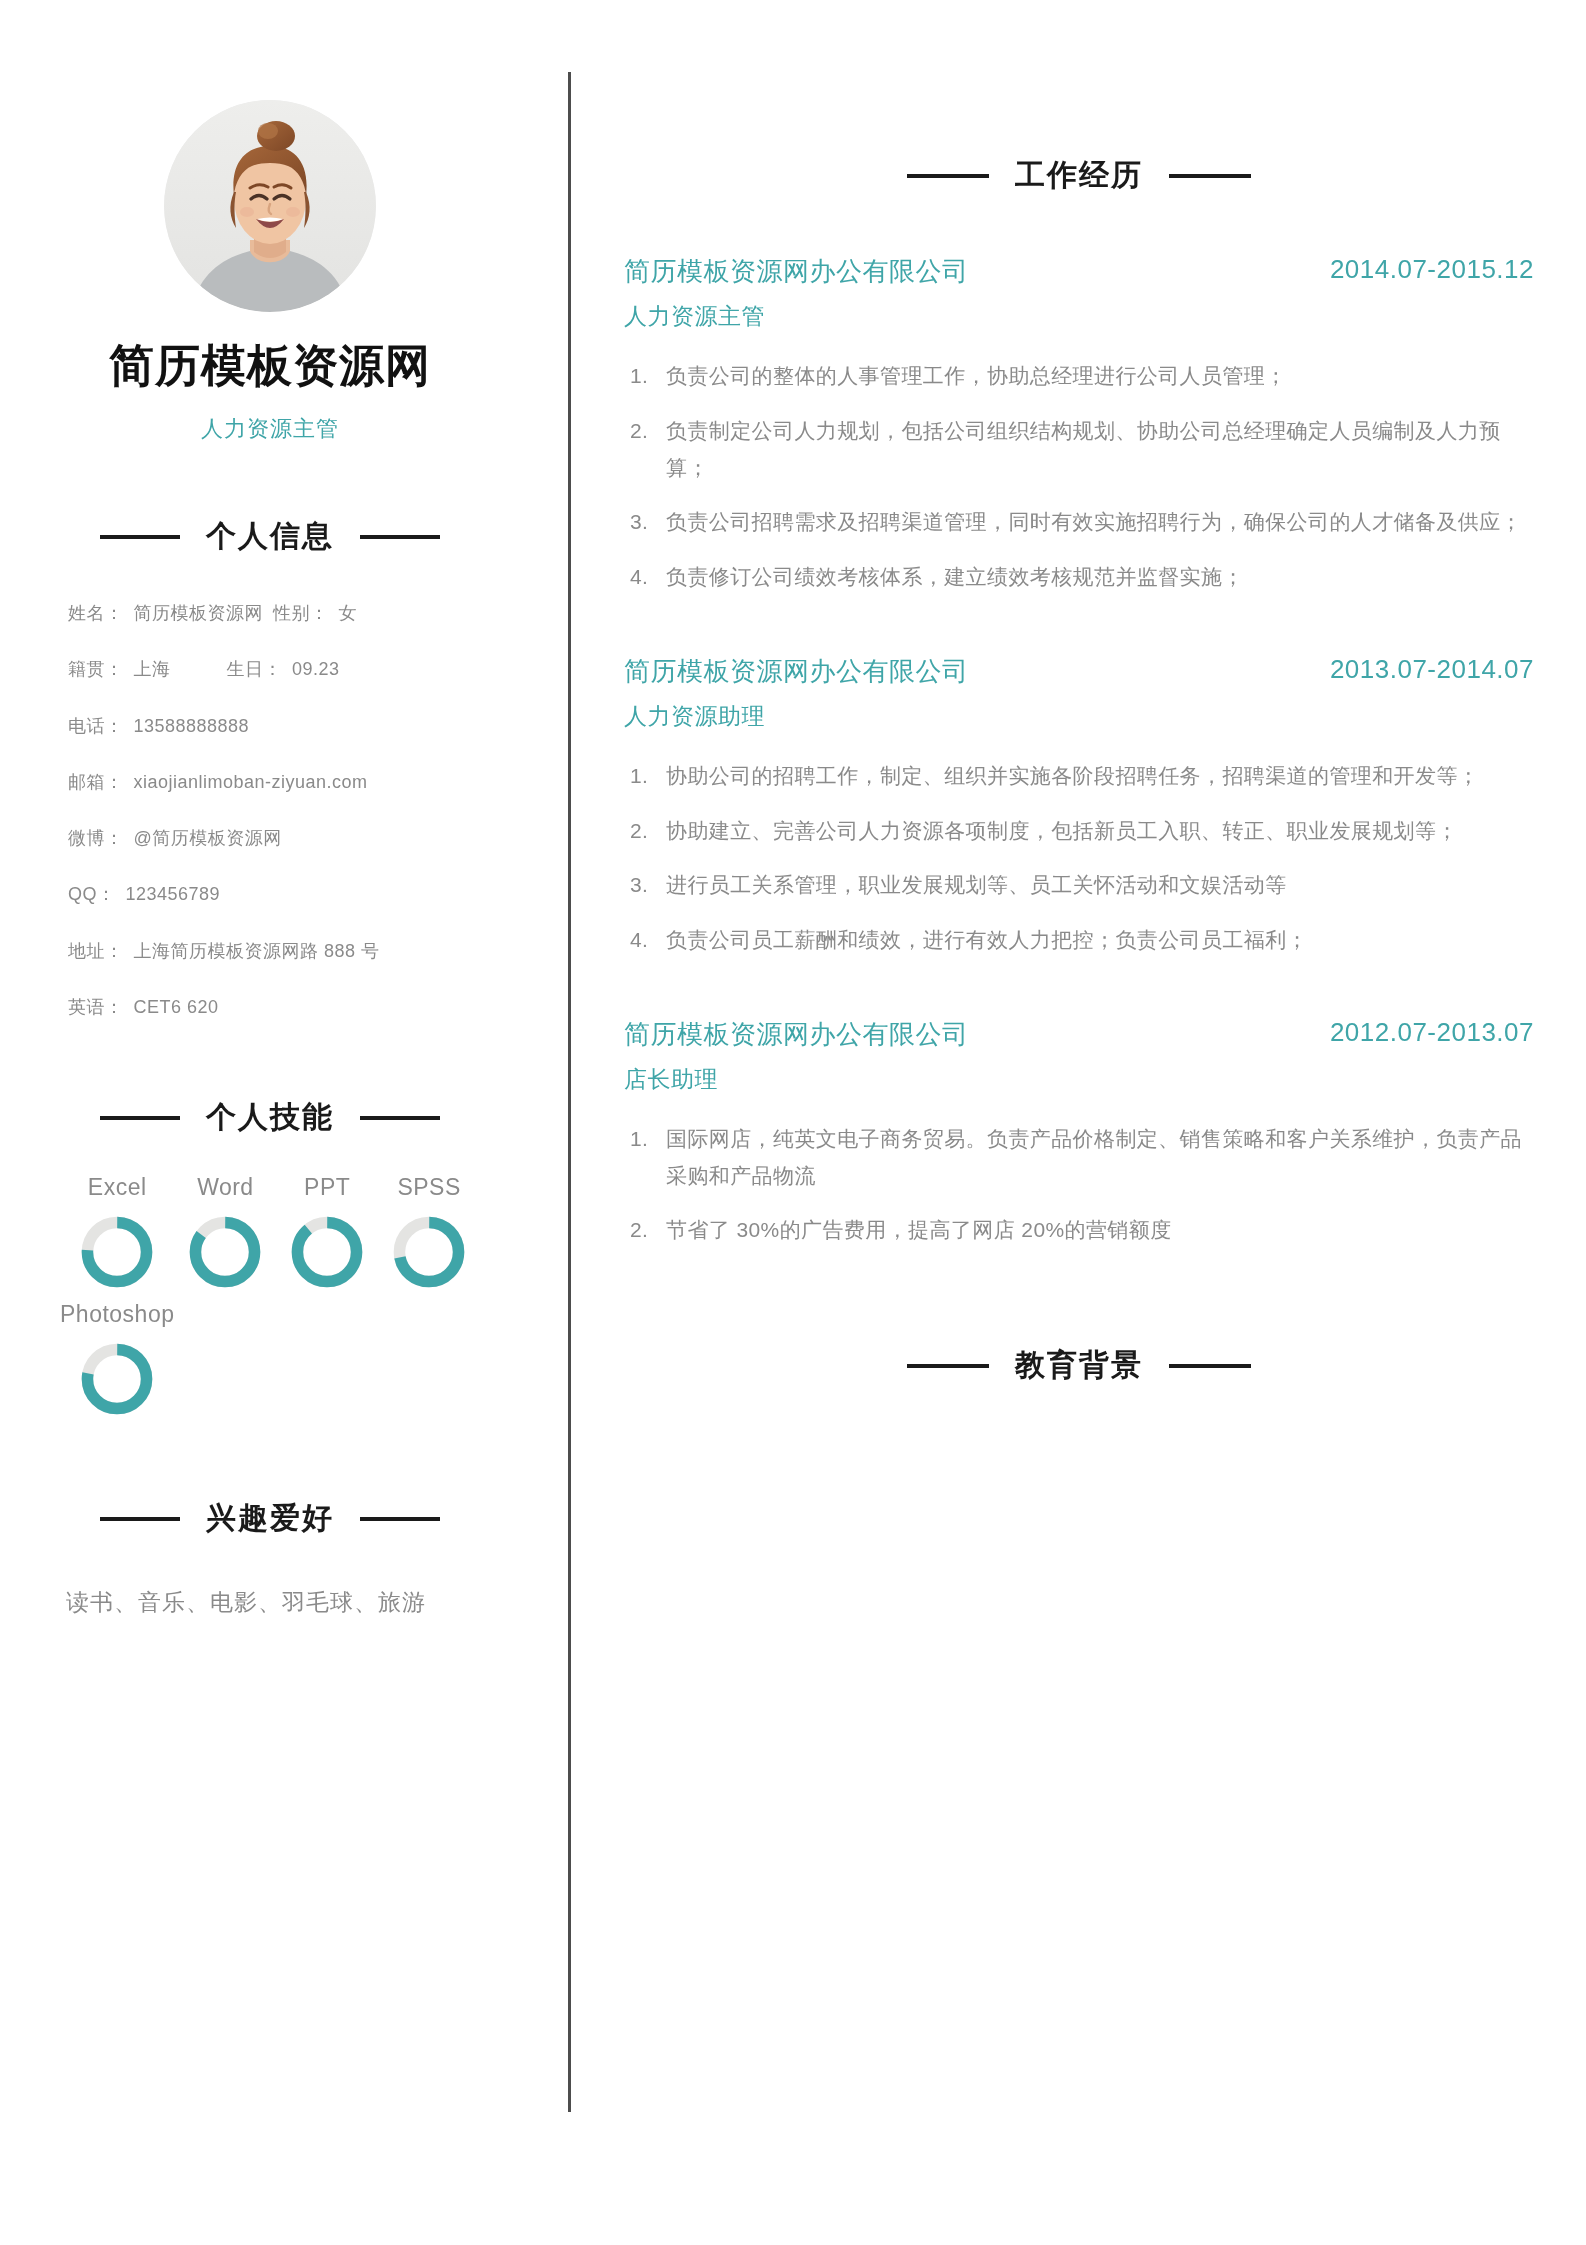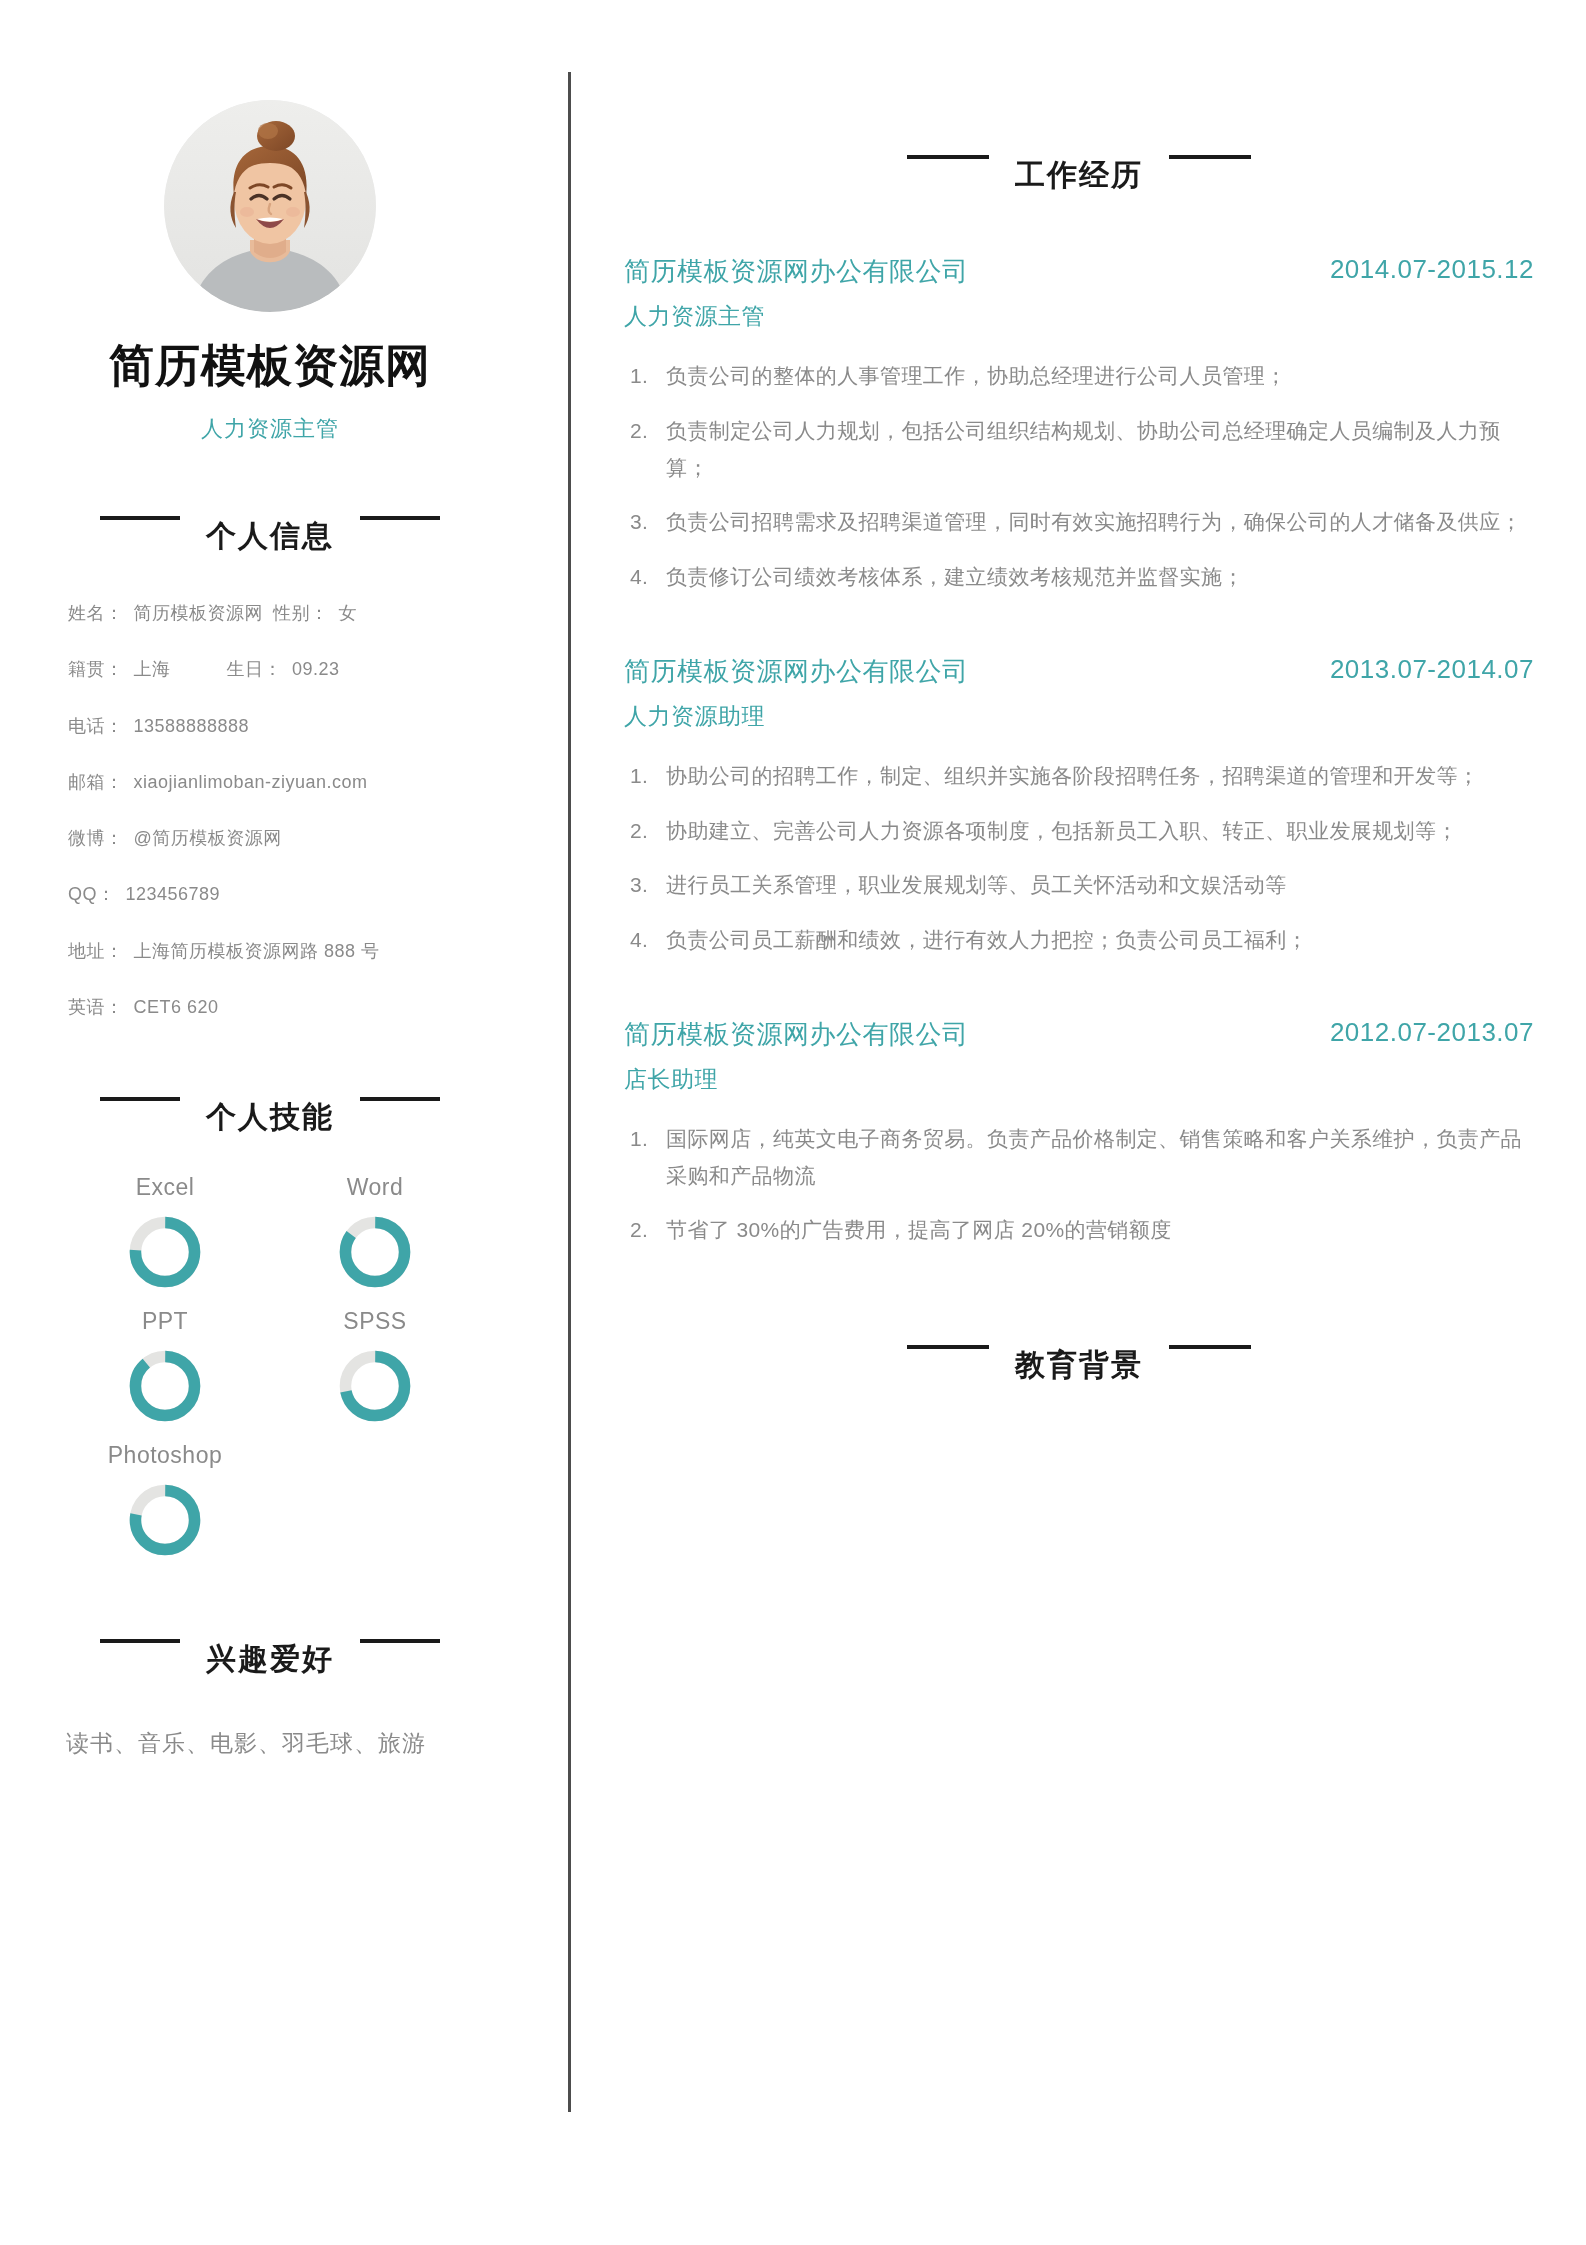--- a/index.html
+++ b/index.html
@@ -68,21 +68,21 @@
     margin-top: 18px;
     text-align: center;
     font-size: 22px;
     color: #3fa5a8;
     letter-spacing: 1px;
   }
 
   
   .section-head {
     display: flex;
-    align-items: flex-start;
+    align-items: center;
     justify-content: center;
     gap: 26px;
   }
   .section-head .rule {
     width: 80px;
     height: 4px;
     background: #1a1a1a;
     flex: none;
   }
   .section-head .rule.right { }
@@ -116,22 +116,22 @@
   }
   .info-row .lbl { }
   .info-row .val { }
   .info-row .gap-sm { display: inline-block; width: 10px; }
   .info-row .gap-md { display: inline-block; width: 56px; }
 
   
   .skills-grid {
     margin-top: 36px;
     display: grid;
-    grid-template-columns: repeat(2, 1fr);
-    row-gap: 17px;
+    grid-template-columns: repeat(4, 1fr);
+    row-gap: 10px;
   }
   .skill-cell {
     display: flex;
     flex-direction: column;
     align-items: center;
   }
   .skill-label {
     font-size: 23px;
     color: #8a8a8a;
     margin-bottom: 12px;

